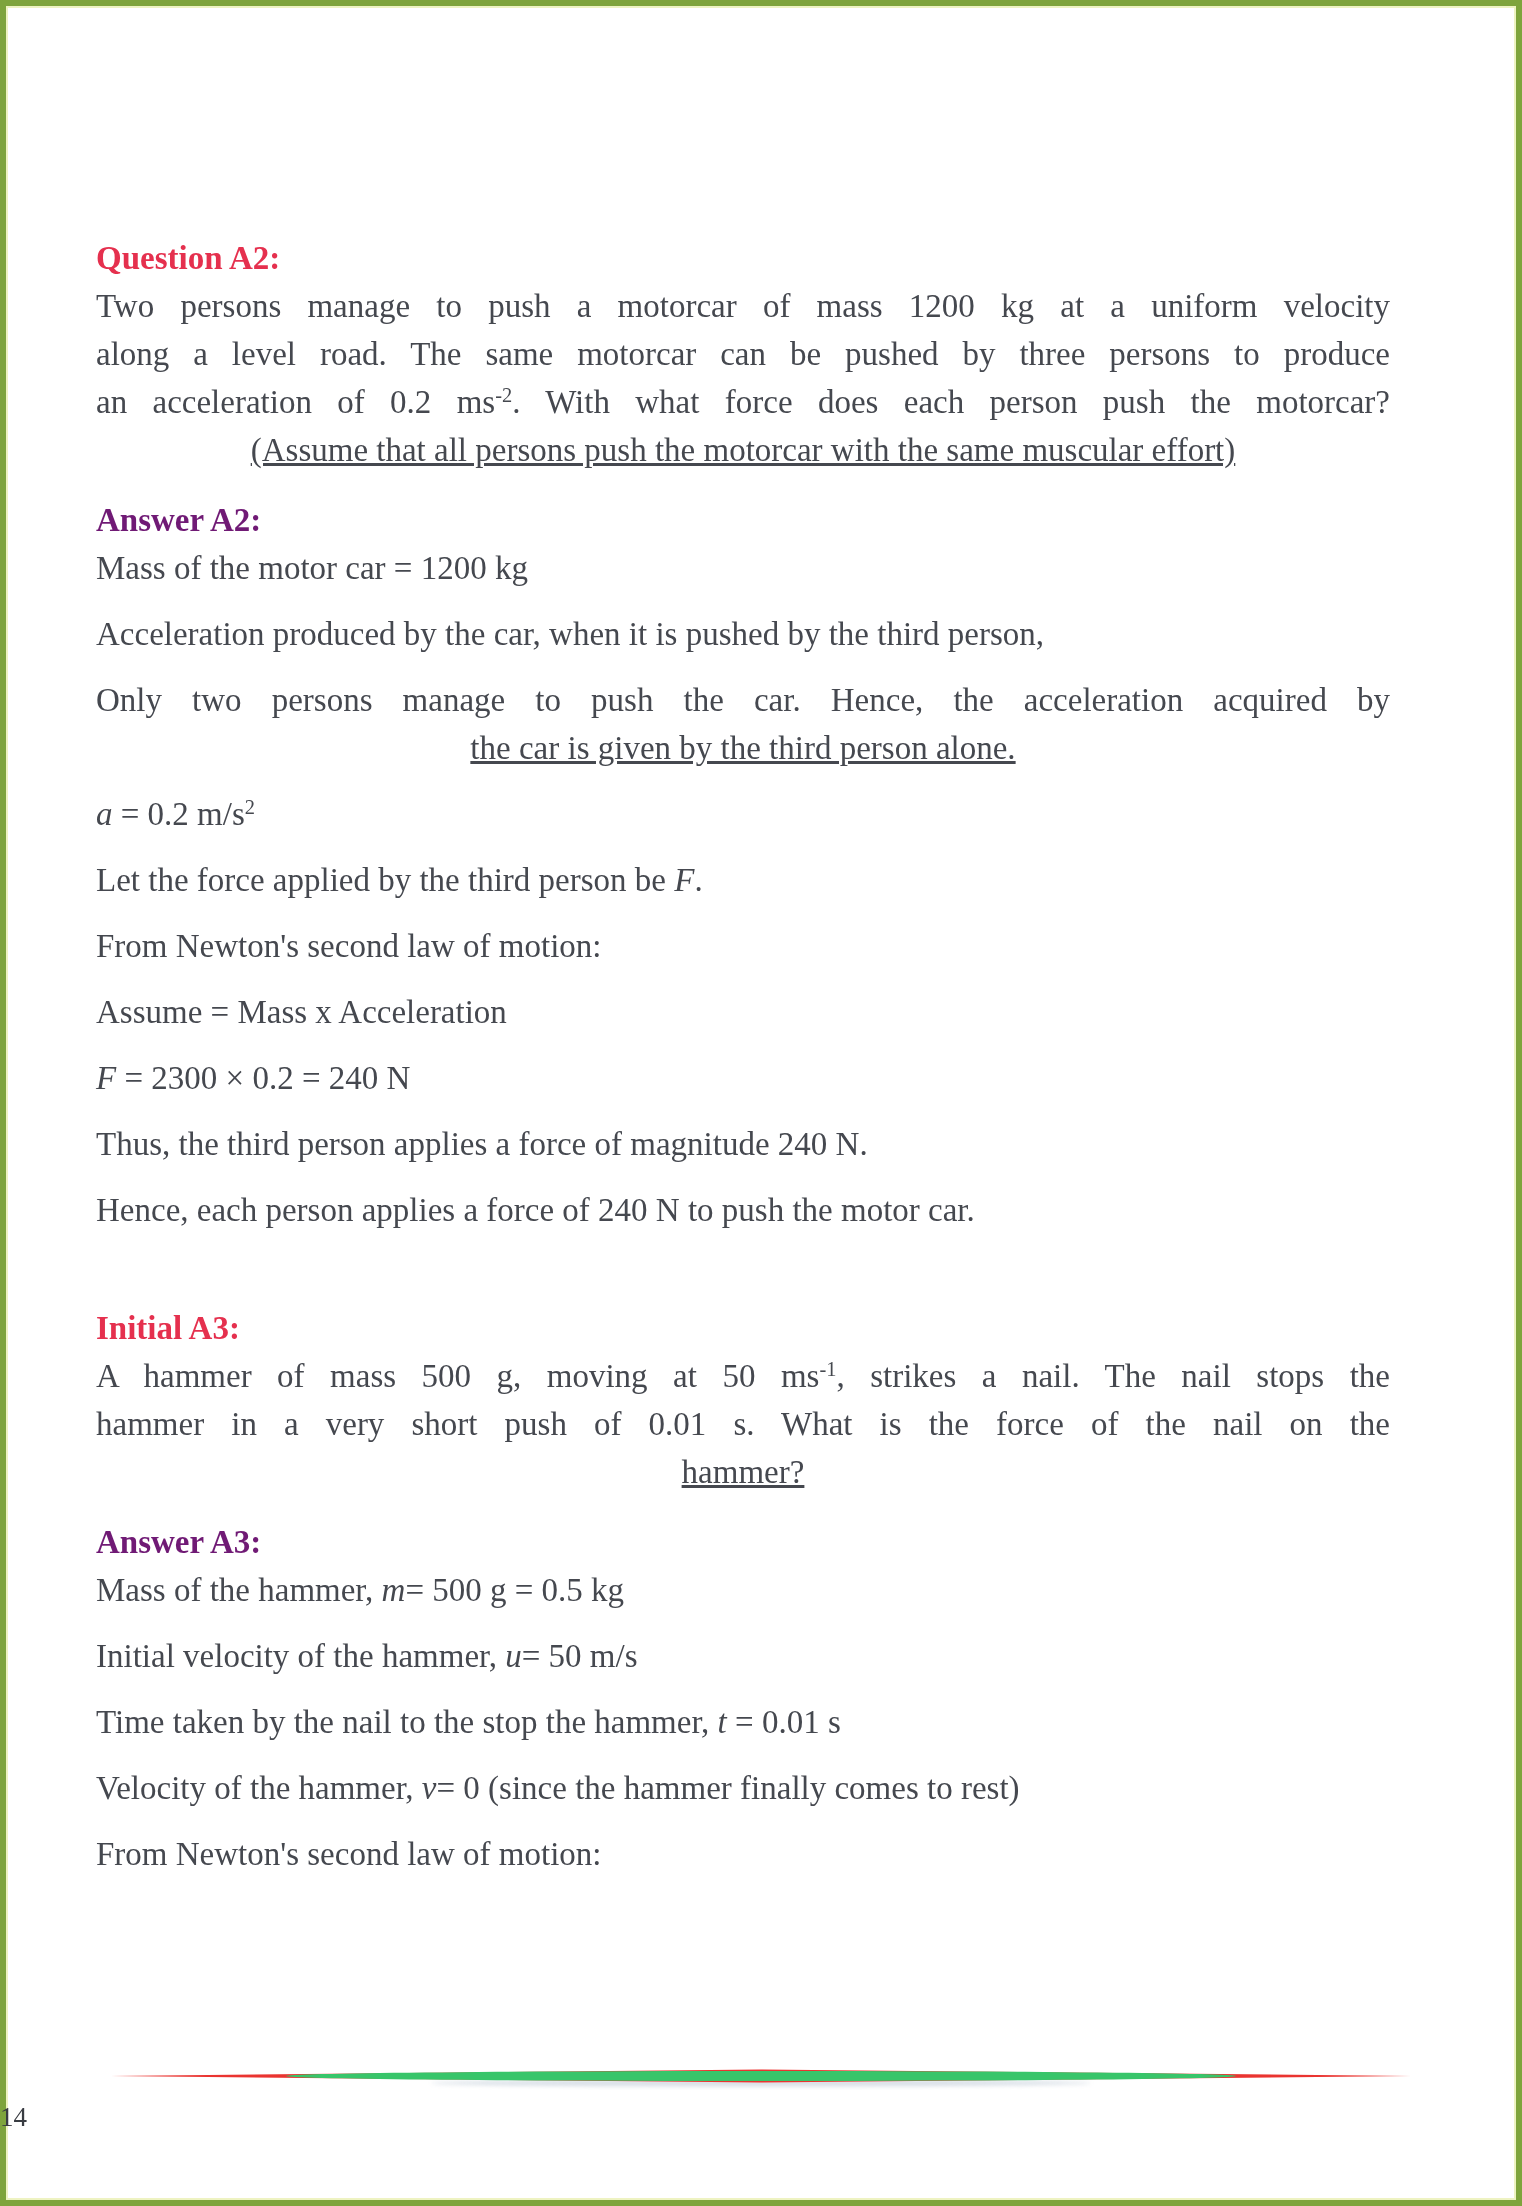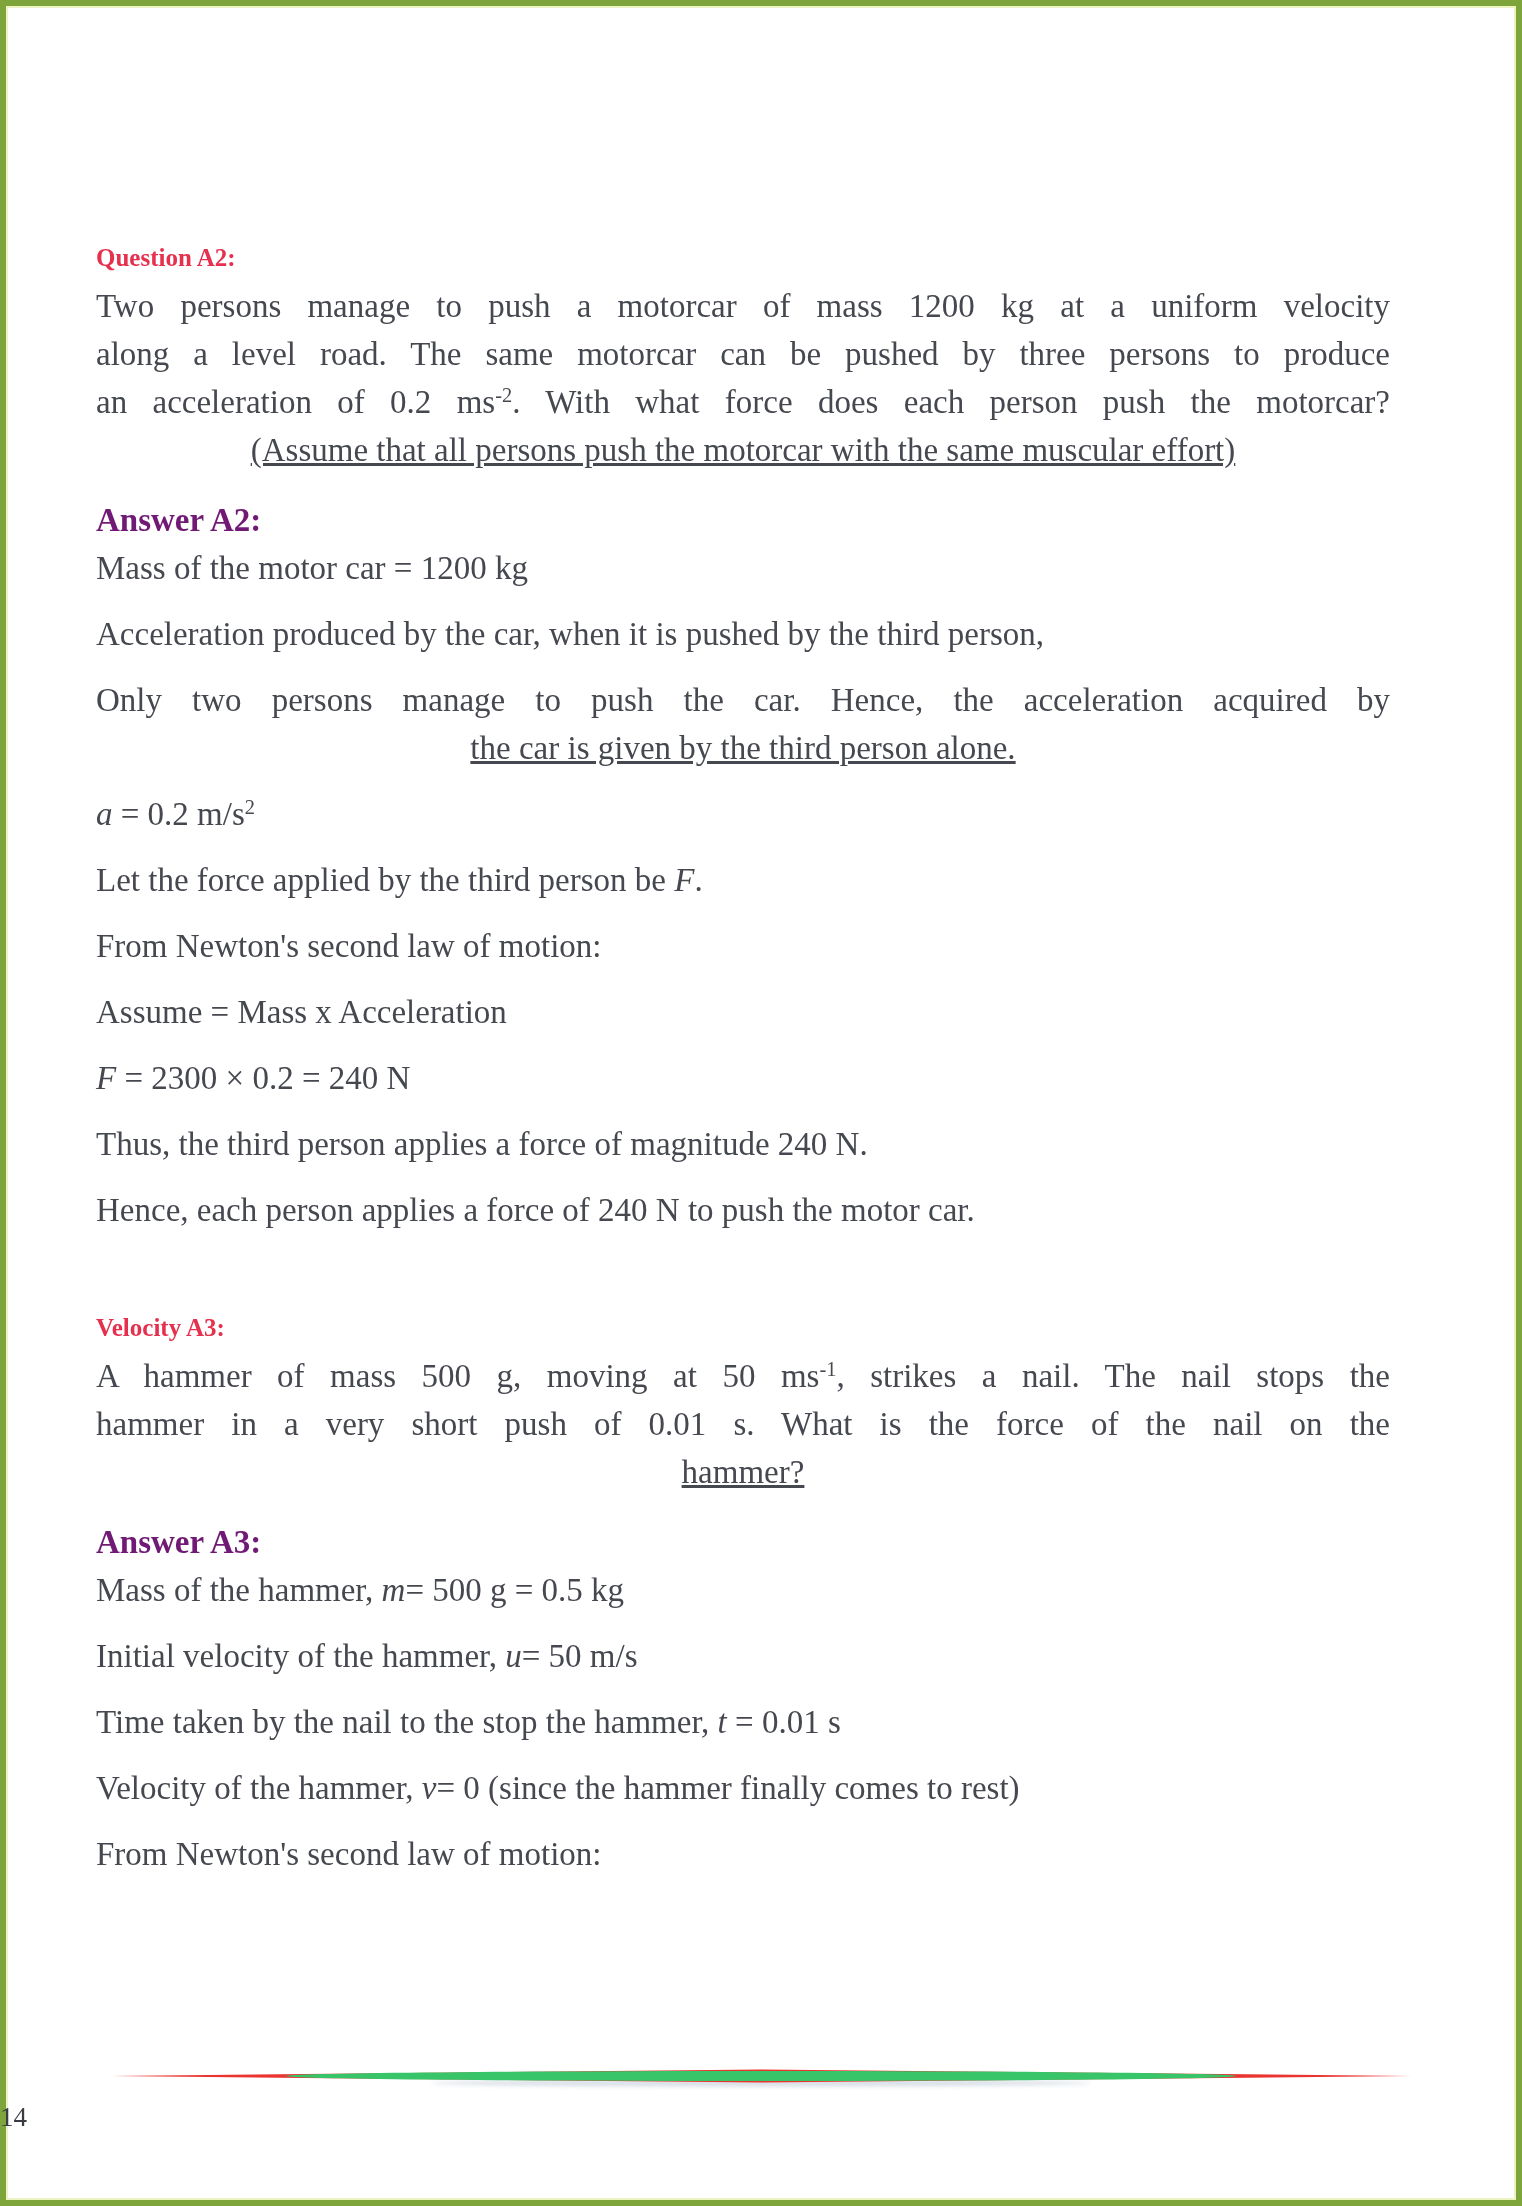--- a/index.html
+++ b/index.html
@@ -17,21 +17,21 @@
     pointer-events: none;
     box-sizing: border-box;
   }
   .content {
     position: absolute;
     left: 96px; width: 1294px; top: 234px;
     color: #45484F;
     font-size: 33px;
     line-height: 48px;
   }
-  .h-red   { color: #E5304E; font-weight: bold; margin: 0; font-size: 25px; }
+  .h-red   { color: #E5304E; font-weight: bold; margin: 0; font-size: 33px; }
   .h-green { color: #701a75; font-weight: bold; margin: 0; font-size: 33px; }
   .block { margin: 0; }
   .par   { margin-top: 18px; }
   .gap-md { margin-top: 22px; }
   .gap-lg { margin-top: 70px; }
   .jline { text-align: justify; text-align-last: justify; }
   .lline { text-align: center; text-decoration: underline; }
   .var { font-style: italic; }
   sup.sp {
     font-size: 0.62em;
@@ -84,21 +84,21 @@
   <div class="par">From Newton's second law of motion:</div>
 
   <div class="par">Assume = Mass x Acceleration</div>
 
   <div class="par"><span class="var">F</span><span> = 2300 × 0.2 = 240 N</span></div>
 
   <div class="par">Thus, the third person applies a force of magnitude 240 N.</div>
 
   <div class="par">Hence, each person applies a force of 240 N to push the motor car.</div>
 
-  <p class="h-red block gap-lg">Velocity A3:</p>
+  <p class="h-red block gap-lg">Initial A3:</p>
   <div class="block">
     <div class="jline"><span>A hammer of mass 500 g, moving at 50 ms</span><sup class="sp">-1</sup><span>, strikes a nail. The nail stops the</span></div>
     <div class="jline">hammer in a very short push of 0.01 s. What is the force of the nail on the</div>
     <div class="lline">hammer?</div>
   </div>
 
   <p class="h-green block gap-md">Answer A3:</p>
 
   <div class="block"><span>Mass of the hammer, </span><span class="var">m</span><span>= 500 g = 0.5 kg</span></div>
 

